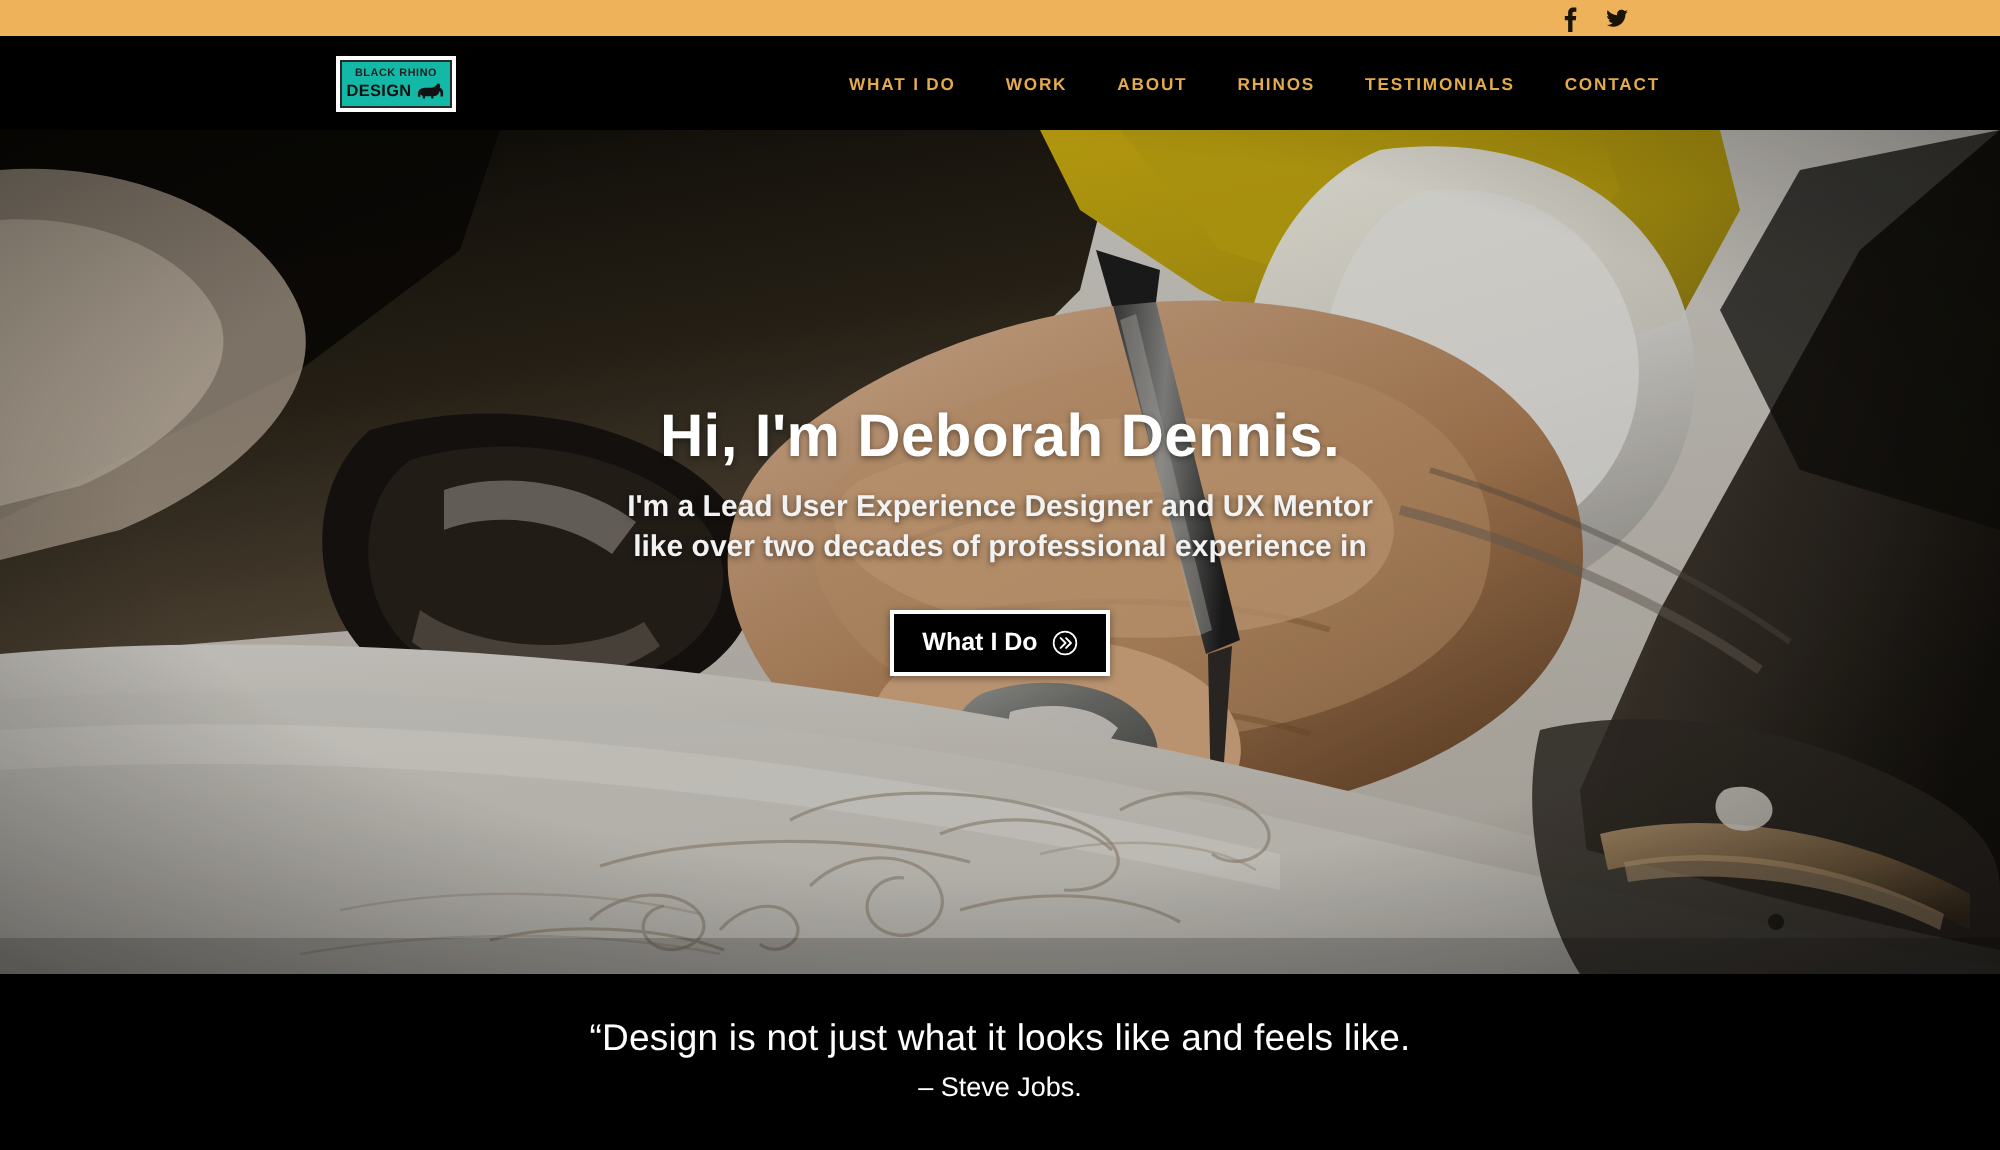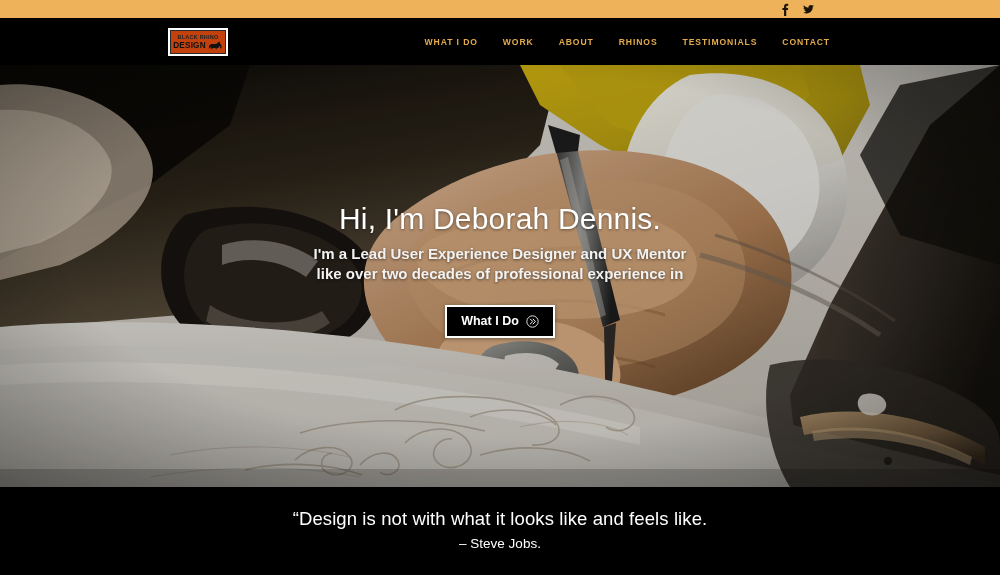--- a/index.html
+++ b/index.html
@@ -58,21 +58,21 @@
   }
   .logo-inner {
     width: 100%; height: 100%;
     border: 1px solid #2a2a2a;
     box-sizing: border-box;
     display: flex;
     flex-direction: column;
     align-items: center;
     justify-content: center;
     padding: 1px 2px;
-    background: #c2410c;
+    background: #14b8a6;
   }
   .logo-top {
     font-size: 5.4px;
     letter-spacing: 0.3px;
     color: #222;
     font-weight: bold;
     line-height: 7px;
     white-space: nowrap;
   }
   .logo-bottom {
@@ -134,21 +134,21 @@
     flex-direction: column;
     align-items: center;
     justify-content: flex-start;
     padding-top: 137px;
     box-sizing: border-box;
     text-align: center;
   }
   .hero-title {
     color: #ffffff;
     font-size: 30px;
-    font-weight: 400;
+    font-weight: 700;
     letter-spacing: 0.2px;
     line-height: 34px;
     margin: 0 0 8px 0;
     text-shadow: 0 1px 3px rgba(0,0,0,0.45);
   }
   .hero-sub {
     color: #f2f2f2;
     font-size: 15px;
     font-weight: bold;
     line-height: 20px;
@@ -406,17 +406,17 @@
         <svg class="chev-icon" viewBox="0 0 24 24" xmlns="http://www.w3.org/2000/svg">
           <circle cx="12" cy="12" r="10.5" fill="none" stroke="#ffffff" stroke-width="1.6"></circle>
           <path d="M8 7.5 L12.5 12 L8 16.5" fill="none" stroke="#ffffff" stroke-width="1.8" stroke-linecap="round" stroke-linejoin="round"></path>
           <path d="M13 7.5 L17.5 12 L13 16.5" fill="none" stroke="#ffffff" stroke-width="1.8" stroke-linecap="round" stroke-linejoin="round"></path>
         </svg>
       </button>
     </div>
   </div>
 
   <div class="quote-section">
-    <div class="quote-line">“Design is not with what it looks like and feels like.</div>
+    <div class="quote-line">“Design is not just what it looks like and feels like.</div>
     <div class="quote-author">– Steve Jobs.</div>
   </div>
 
 </div>
 
 </body></html>

